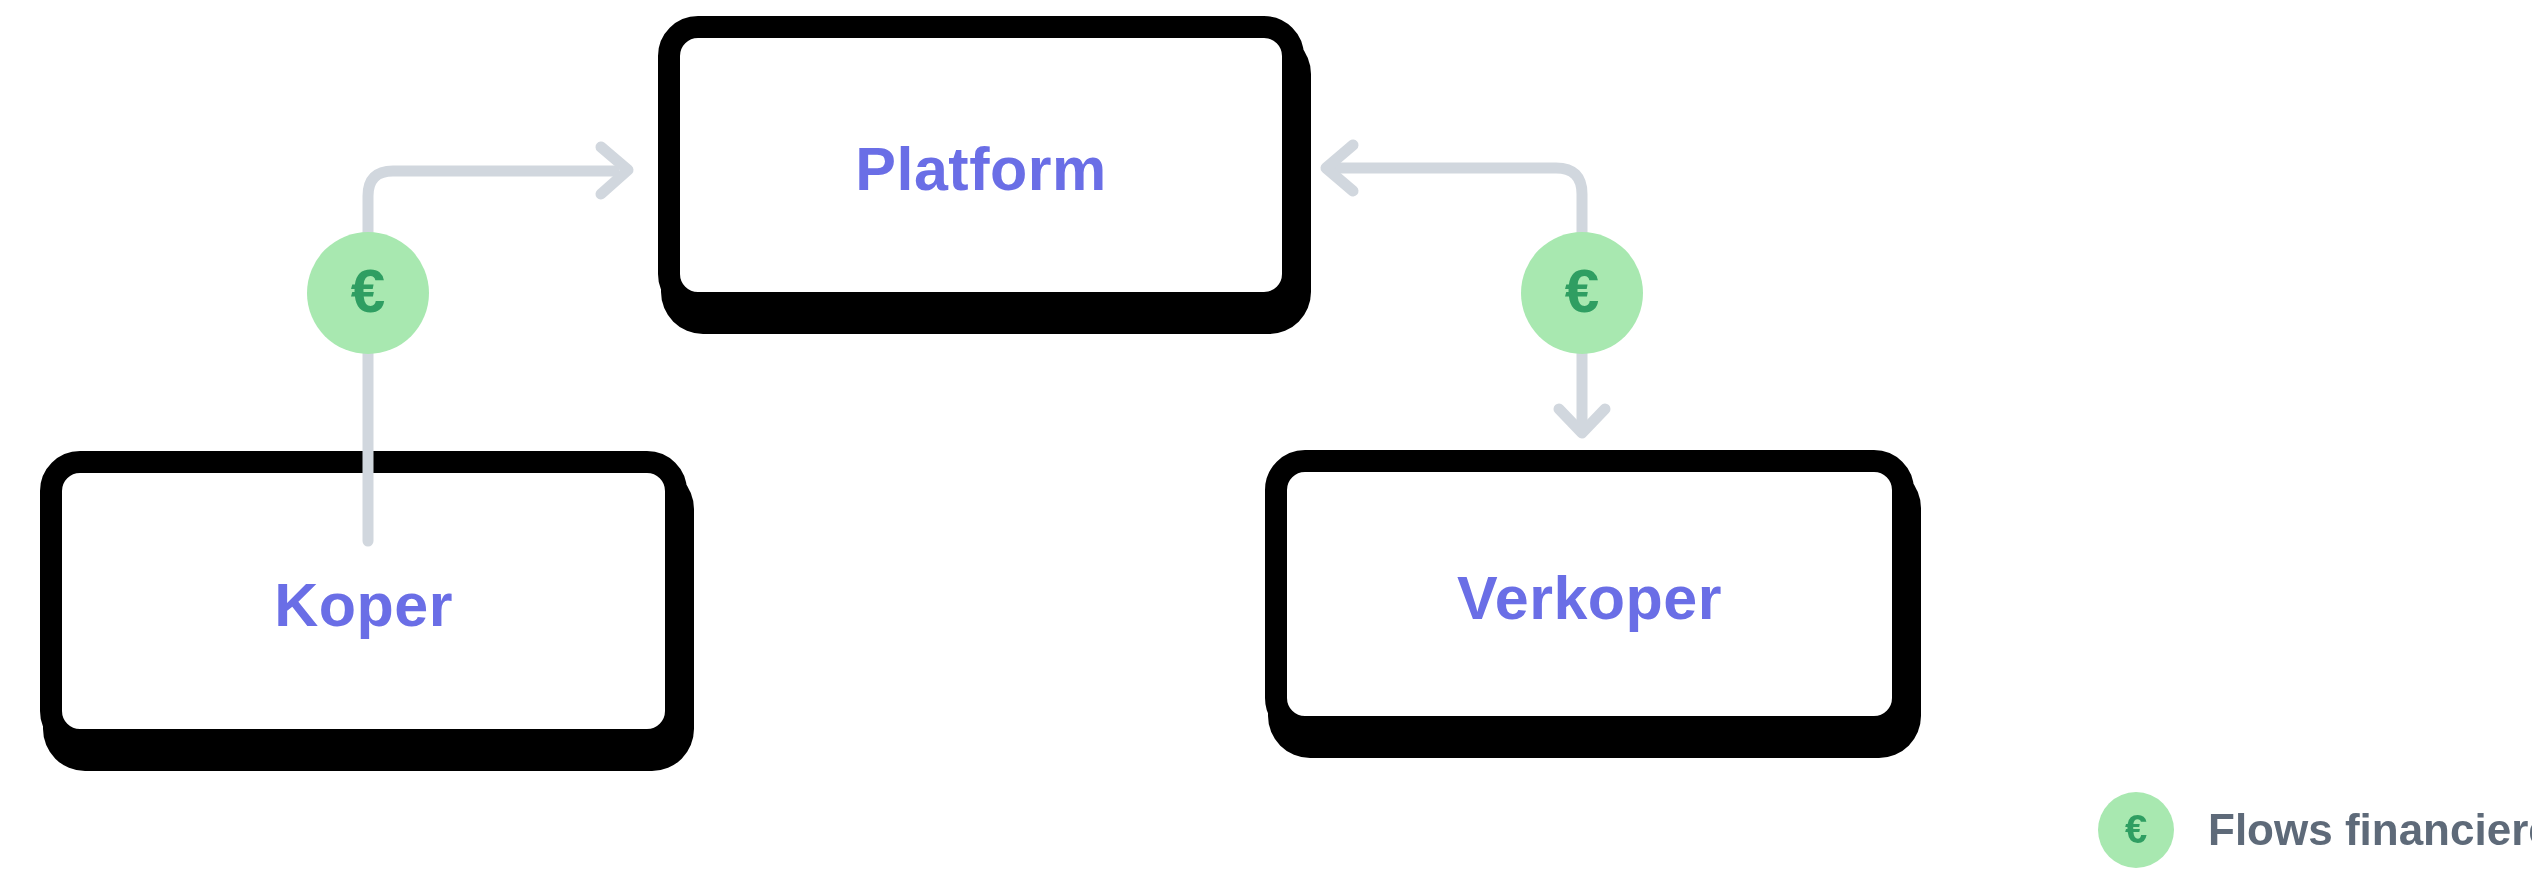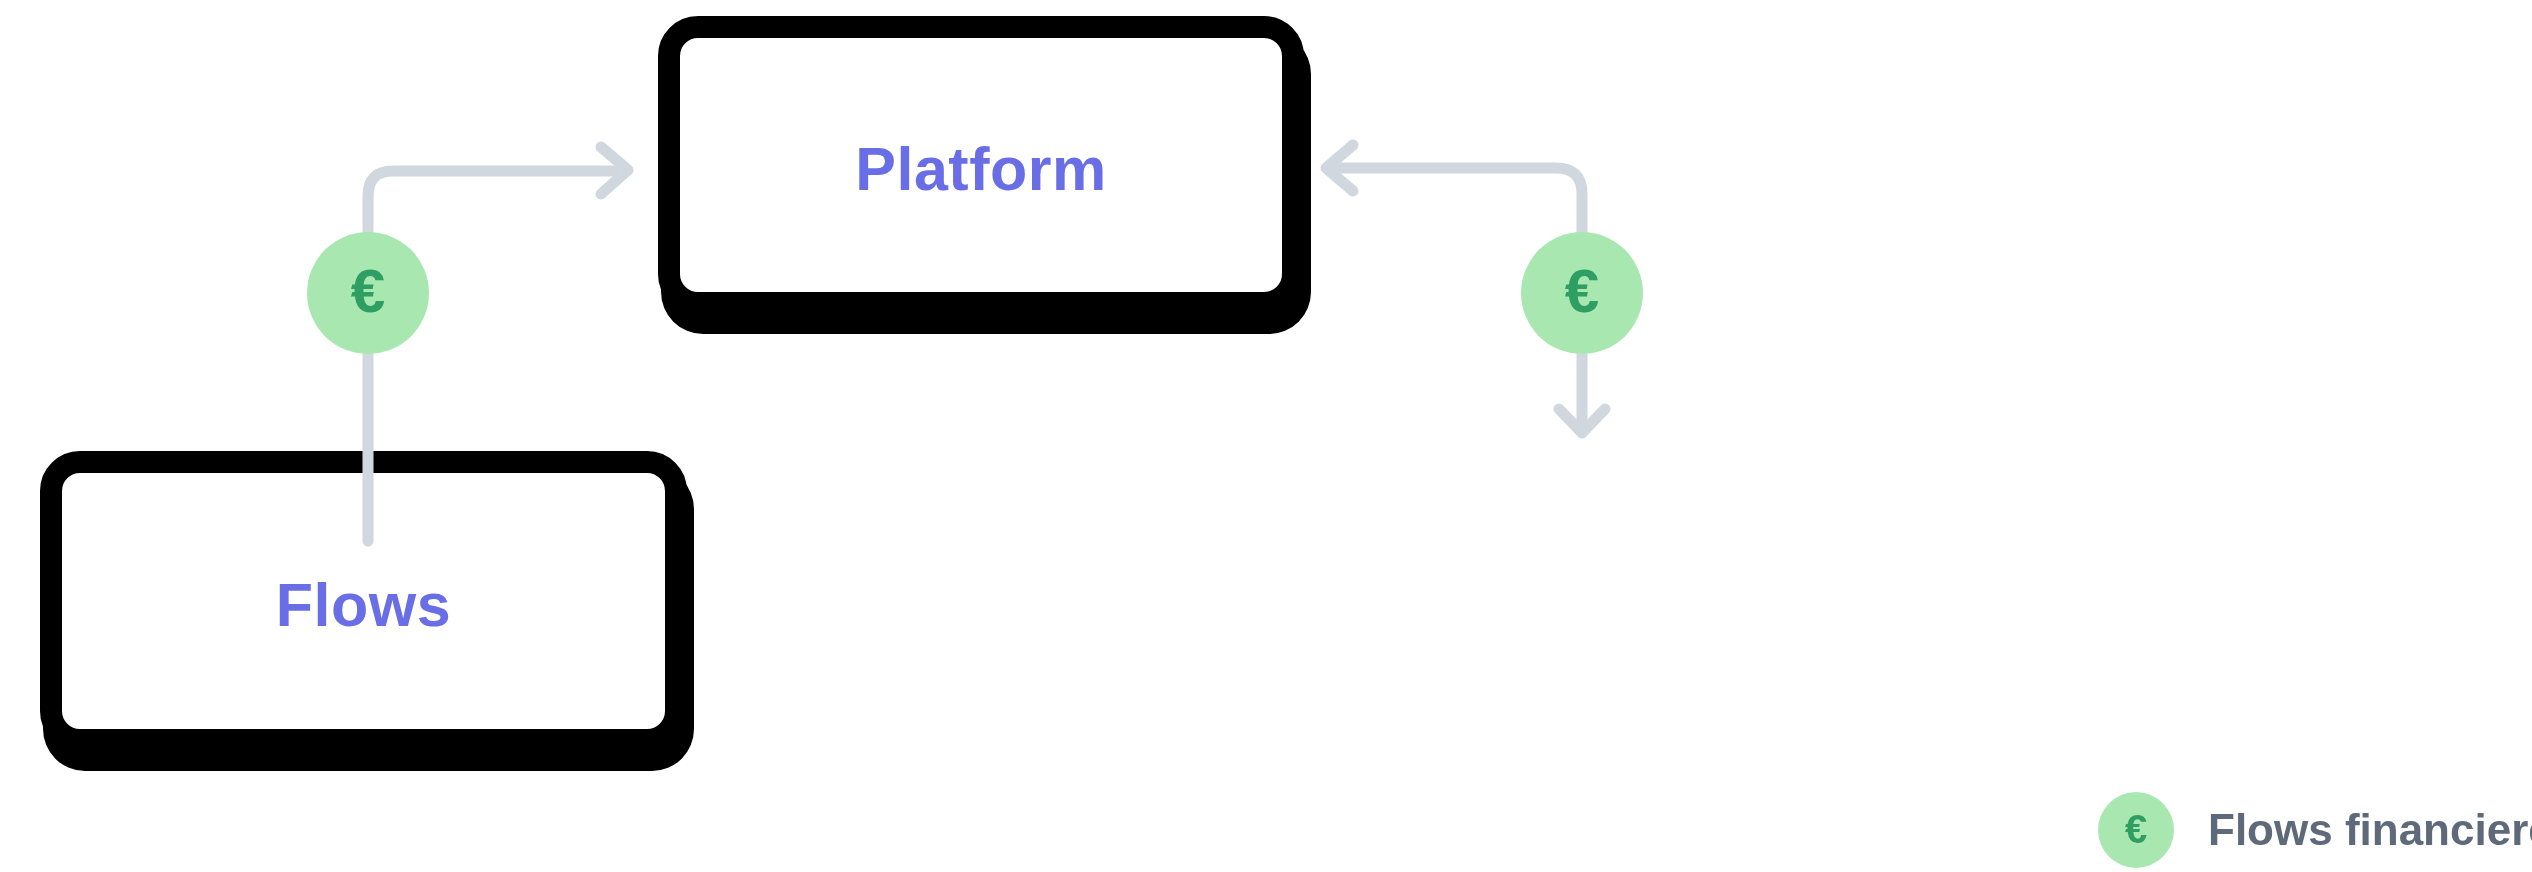--- a/index.html
+++ b/index.html
@@ -102,23 +102,26 @@
 </head>
 <body>
 
 <div class="canvas">
 
   <div class="node node-platform">
     <span class="node-label">Platform</span>
   </div>
 
   <div class="node node-koper">
-    <span class="node-label">Flows</span>
+    <span class="node-label">Koper</span>
   </div>
 
+  <div class="node node-verkoper">
+    <span class="node-label">Verkoper</span>
+  </div>
 
   <svg class="flows-svg" viewBox="0 0 2532 872" xmlns="http://www.w3.org/2000/svg">
 
     <path class="flow-stroke" d="M 368 541 L 368 196 Q 368 171 393 171 L 614 171"></path>
     <path class="flow-stroke" d="M 601 147 L 628 170 L 601 194"></path>
 
     <path class="flow-stroke" d="M 1332 168 L 1556 168 Q 1582 168 1582 194 L 1582 420"></path>
     <path class="flow-stroke" d="M 1353 145 L 1326 168 L 1353 191"></path>
     <path class="flow-stroke" d="M 1559 409 L 1582 433 L 1605 409"></path>
   </svg>

